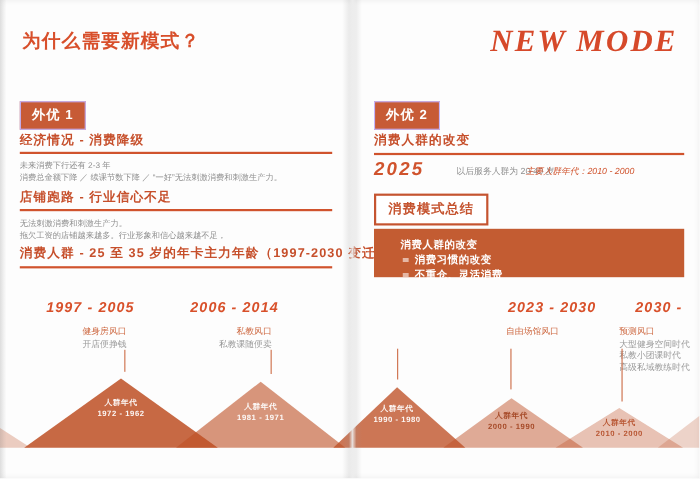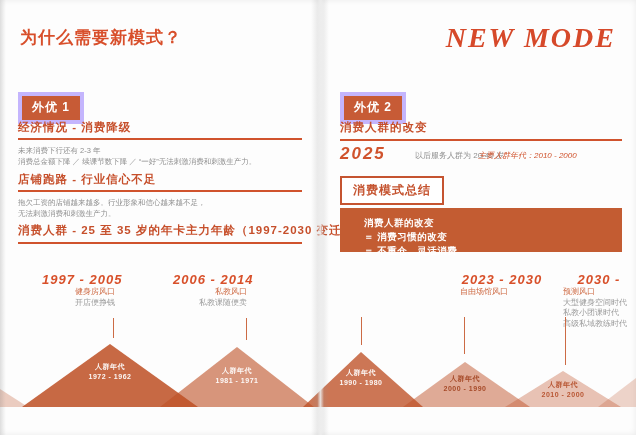--- a/index.html
+++ b/index.html
@@ -10,21 +10,21 @@
   }
   
   .seam{position:absolute;left:311px;top:0;width:18px;height:435px;pointer-events:none;
     background:linear-gradient(90deg,rgba(150,150,150,0) 0%,rgba(150,150,150,.18) 35%,rgba(235,235,235,.9) 52%,rgba(150,150,150,.15) 72%,rgba(255,255,255,0) 100%);}
   .edgeL{position:absolute;left:0;top:0;width:6px;height:435px;background:linear-gradient(90deg,rgba(120,120,120,.18),rgba(255,255,255,0));pointer-events:none;}
 
   .page-title{position:absolute;left:20px;top:26px;font-size:17px;font-weight:bold;color:#d84f2b;letter-spacing:1px;}
   .brand{position:absolute;right:20px;top:22px;font-family:"Liberation Serif","DejaVu Serif",serif;
     font-size:28px;font-weight:bold;font-style:italic;color:#d6492a;letter-spacing:2px;}
 
-  .badge{position:absolute;top:92px;background:#c75b36;border:4px solid #c4b5fd;color:#fff;
+  .badge{position:absolute;top:92px;background:#c75b36;border:1px solid #c4b5fd;color:#fff;
     font-size:12px;font-weight:bold;padding:3px 10px 4px;letter-spacing:1px;}
   .badge.b1{left:18px;}
   .badge.b2{left:340px;}
 
   .sec-h{position:absolute;font-size:11.5px;font-weight:bold;color:#c64f2b;letter-spacing:1px;}
   .rule{position:absolute;height:0;border-top:2px solid #d0532d;}
   .body-sm{position:absolute;font-size:7.5px;color:#8f8f8f;line-height:11px;}
 
   .big-year{position:absolute;left:340px;top:144px;font-size:17px;font-weight:bold;font-style:italic;color:#d0532d;letter-spacing:2px;}
   .aud{position:absolute;left:415px;top:150px;font-size:8px;color:#8f8f8f;}
@@ -32,21 +32,21 @@
 
   .summary-box{position:absolute;left:340px;top:176px;border:2px solid #c55430;color:#c55430;
     font-size:12px;font-weight:bold;padding:4px 11px;letter-spacing:1px;background:#fff;}
 
   .eq-box{position:absolute;left:340px;top:208px;width:282px;height:44px;background:#c35c32;color:#fff;}
   .eq-grid{display:grid;grid-template-columns:96px auto;padding:8px 0 0 24px;font-size:9.5px;font-weight:bold;line-height:14px;letter-spacing:.5px;}
   .eq-sub{text-align:left;}
 
   .tl-item{position:absolute;top:272px;}
   .tl-year{font-size:13px;font-weight:bold;font-style:italic;color:#d8502a;letter-spacing:1px;white-space:nowrap;text-align:center;}
-  .tl-tag{font-size:8px;color:#ce6a43;margin-top:0;line-height:10.5px;}
+  .tl-tag{font-size:8px;color:#ce6a43;margin-top:10px;line-height:10.5px;}
   .tl-note{font-size:8px;color:#9a9a9a;line-height:10.5px;}
   .ta-r{text-align:right;}
   .ta-l{text-align:left;}
 
   .dropline{position:absolute;width:1px;background:#cc6b45;}
 
   .mounts{position:absolute;left:0;top:0;width:636px;height:435px;}
   .m-label{position:absolute;width:90px;text-align:center;font-size:7px;font-weight:bold;line-height:9.5px;letter-spacing:.5px;}
   .m-white{color:rgba(255,255,255,.95);}
   .m-dark1{color:#a64a28;}
@@ -96,22 +96,22 @@
   <div class="sec-h" style="left:18px;top:120px;">经济情况 - 消费降级</div>
   <div class="rule" style="left:18px;top:138px;width:284px;"></div>
   <div class="body-sm" style="left:18px;top:145px;">
     <div>未来消费下行还有 2-3 年</div>
     <div>消费总金额下降 ／ 续课节数下降 ／ “一好”无法刺激消费和刺激生产力。</div>
   </div>
 
   <div class="sec-h" style="left:18px;top:172px;">店铺跑路 - 行业信心不足</div>
   <div class="rule" style="left:18px;top:190px;width:284px;"></div>
   <div class="body-sm" style="left:18px;top:197px;">
+    <div>无法刺激消费和刺激生产力。</div>
     <div>拖欠工资的店铺越来越多。行业形象和信心越来越不足，</div>
-    <div>无法刺激消费和刺激生产力。</div>
   </div>
 
   <div class="sec-h" style="left:18px;top:223px;">消费人群 - 25 至 35 岁的年卡主力年龄（1997-2030 变迁）</div>
   <div class="rule" style="left:18px;top:242px;width:284px;"></div>
 
   <div class="badge b2">外优 2</div>
 
   <div class="sec-h" style="left:340px;top:120px;">消费人群的改变</div>
   <div class="rule" style="left:340px;top:139px;width:282px;"></div>
 

